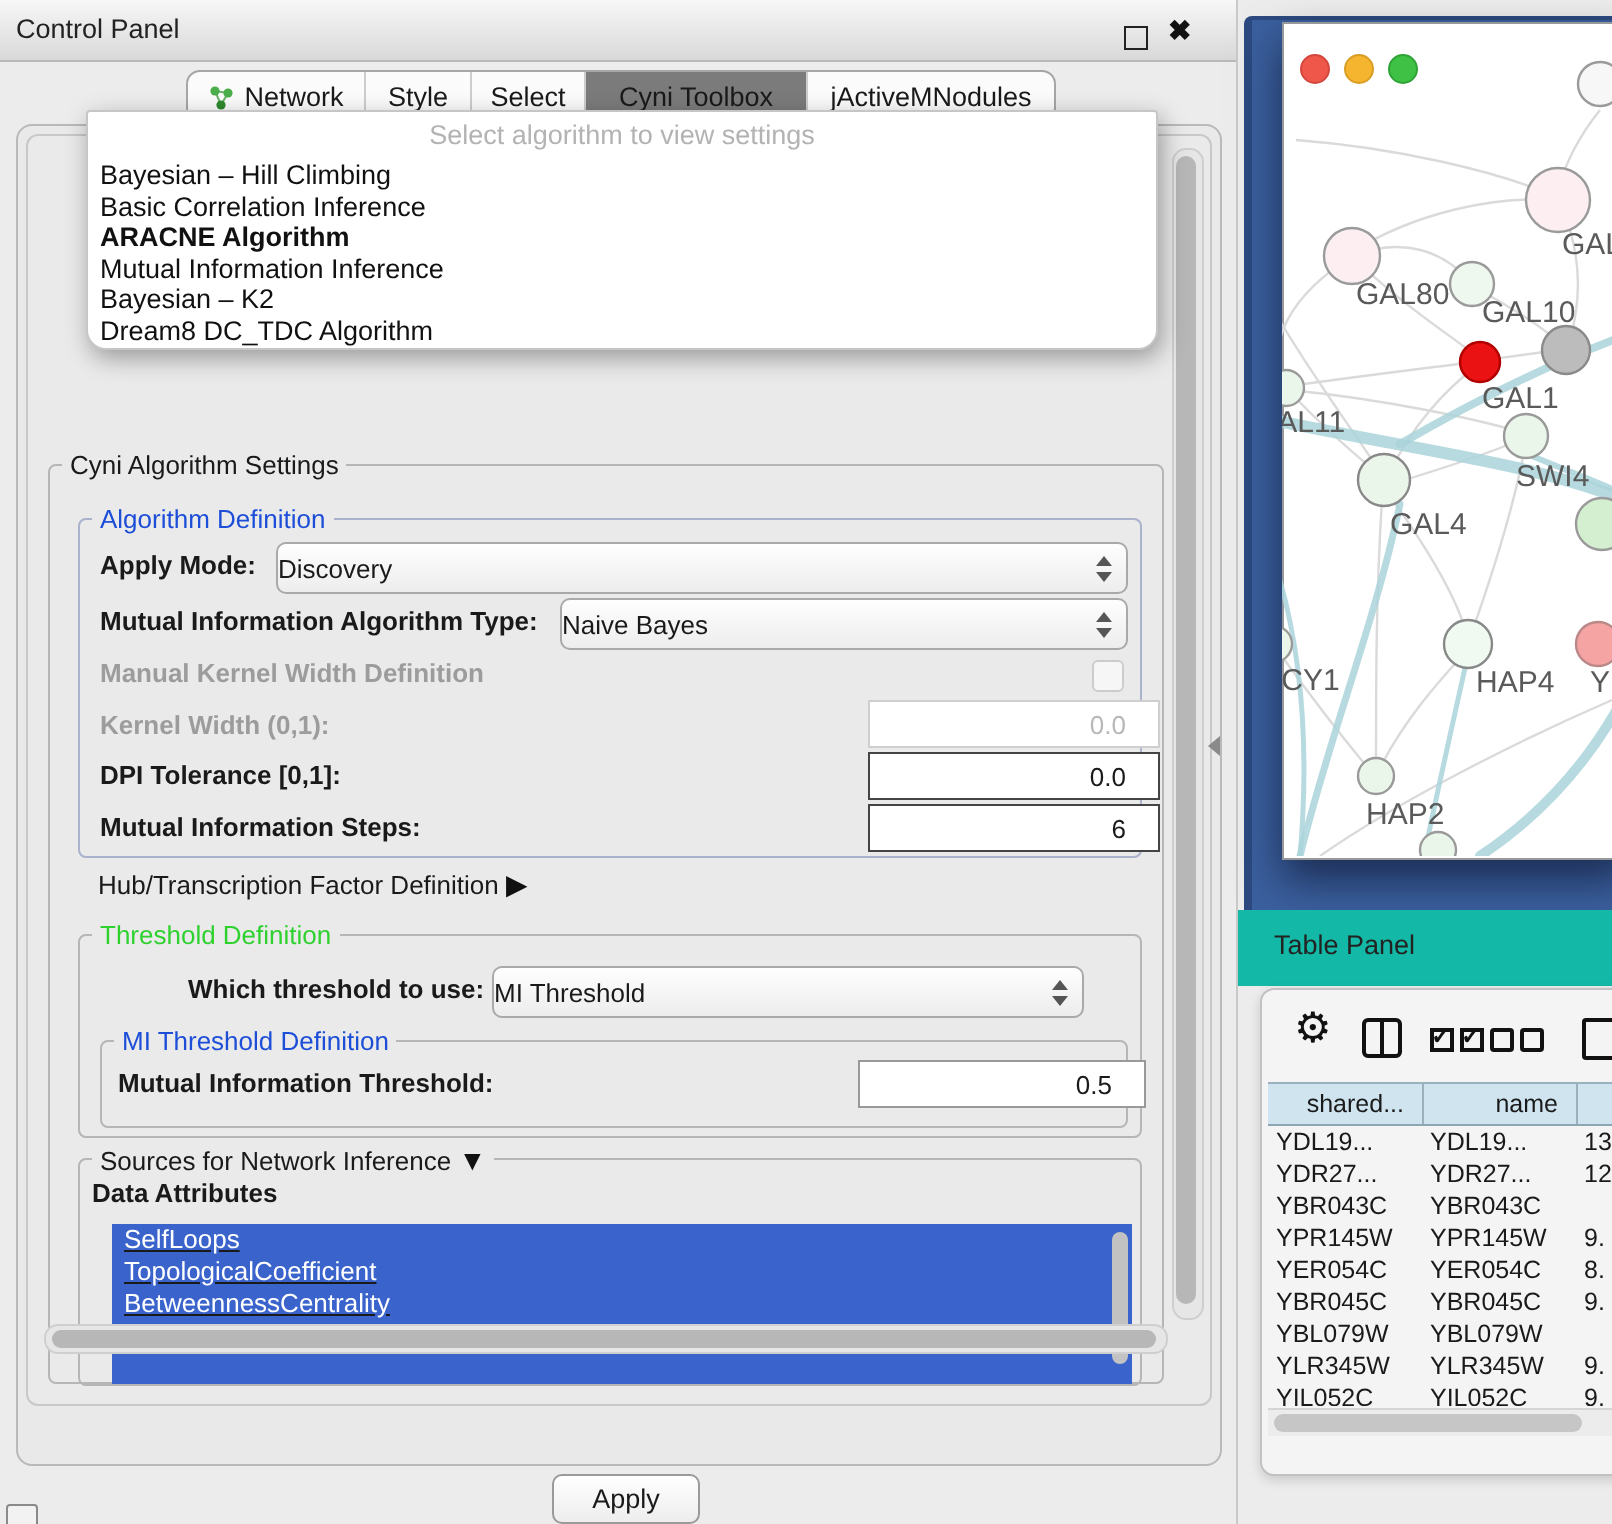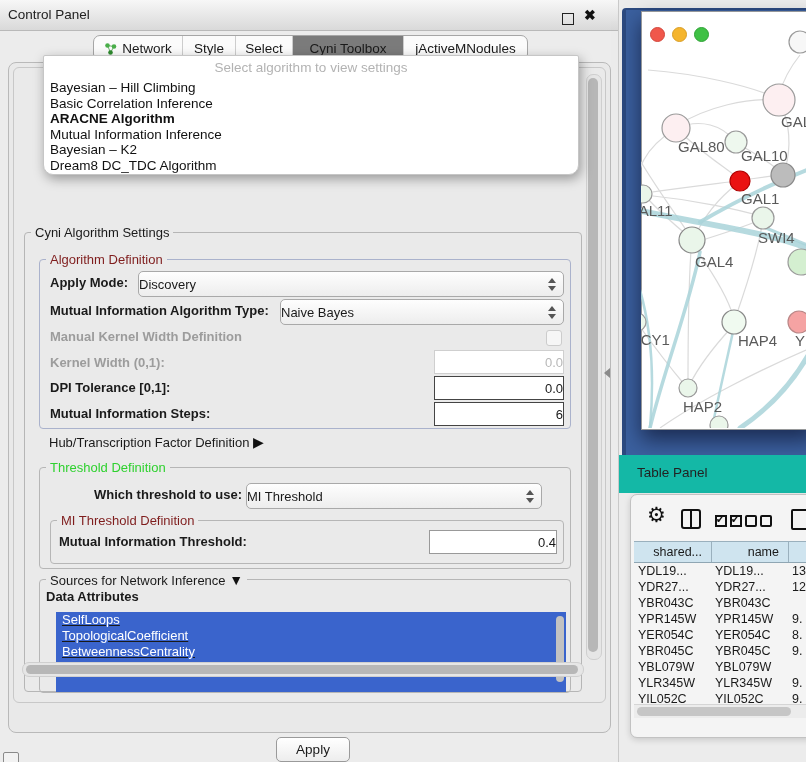--- a/index.html
+++ b/index.html
@@ -30,35 +30,35 @@
       border:1px solid #b2b2b2;border-radius:7px;}
   
   #popup{position:absolute;left:43px;top:55px;width:534px;height:118px;background:#fff;z-index:60;
       border:1px solid #c6c6c6;border-radius:2px 2px 10px 10px;box-shadow:2px 4px 12px rgba(0,0,0,.35);overflow:hidden;}
   #dd-prompt{height:24px;line-height:24px;text-align:center;color:#b3b3b3;font-size:13.5px;}
   .dd-item{height:15.6px;line-height:15.6px;padding-left:6px;font-size:13.5px;color:#111;white-space:nowrap;}
   .dd-item.bold{font-weight:bold;}
   
   .gbox{position:absolute;border:1px solid #b6b6b6;border-radius:4px;}
   .gtitle{position:absolute;top:-8px;left:6px;background:#eaeaea;padding:0 4px;font-size:13px;white-space:nowrap;}
-  .blue{color:#7f1d1d;}
+  .blue{color:#1d4ed8;}
   .green{color:#2fd12f;}
   .gbox.bluish{border-color:#aab2cc;}
   .lbl{position:absolute;font-size:13px;line-height:18px;white-space:nowrap;}
   .bold{font-weight:bold;}
   .gray{color:#9c9c9c;}
   .combo{position:absolute;background:linear-gradient(#fefefe,#ededed);border:1px solid #a9a9a9;
       border-radius:5px;font-size:13px;display:flex;align-items:center;padding-left:0;}
   .spin{position:absolute;right:6px;top:50%;margin-top:-6.5px;width:9px;height:13px;}
   .spin b,.spin i{position:absolute;left:0;width:0;height:0;border-left:4.5px solid transparent;border-right:4.5px solid transparent;}
   .spin b{top:0;border-bottom:5.5px solid #555;}
   .spin i{bottom:0;border-top:5.5px solid #555;}
   .tinyspin b{border-bottom-color:#777;}
   .field{position:absolute;background:#fff;border:1px solid #999;font-size:13px;display:flex;
-      align-items:center;justify-content:flex-end;padding-right:0;}
+      align-items:center;justify-content:flex-end;padding-right:16px;}
   .field.disabled{border-color:#cfcfcf;color:#b8b8b8;}
   .field.dark{border:1.5px solid #444;}
   .checkbox{position:absolute;width:14px;height:14px;border:1px solid #ccc;border-radius:3px;background:#f6f6f6;}
   .tri{font-size:14px;color:#111;}
   
   #attr-list{position:absolute;left:16px;top:32px;width:510px;height:80px;background:#fff;overflow:hidden;
       display:flex;flex-direction:column;text-decoration:underline;}
   .attr-row{height:16px;line-height:16px;flex:0 0 16px;background:#3a64cc;color:#fff;font-size:13px;padding-left:6px;}
   #attr-fill{flex:1;background:#3a64cc;}
   .vsb{position:absolute;background:#e6e6e6;border:1px solid #cfcfcf;border-radius:7px;}
@@ -208,21 +208,21 @@
               <span class="spin">
                   <b></b>
                   <i></i>
                 </span>
             </div>
 
             <div class="gbox" style="left:10px;top:52px;width:512px;height:42px;">
               <span class="gtitle blue">MI Threshold Definition</span>
               <span class="lbl bold" style="left:8px;top:12px;">Mutual Information Threshold:</span>
               <div class="field" style="left:378px;top:9px;width:126px;height:22px;">
-                <span>0.4</span>
+                <span>0.5</span>
               </div>
             </div>
           </div>
 
           <div class="gbox" style="left:14px;top:346px;width:530px;height:112px;">
             <span class="gtitle">
               <span>Sources for Network Inference</span>
               <span class="tri">▼</span>
             </span>
             <span class="lbl bold" style="left:6px;top:8px;">Data Attributes</span>

